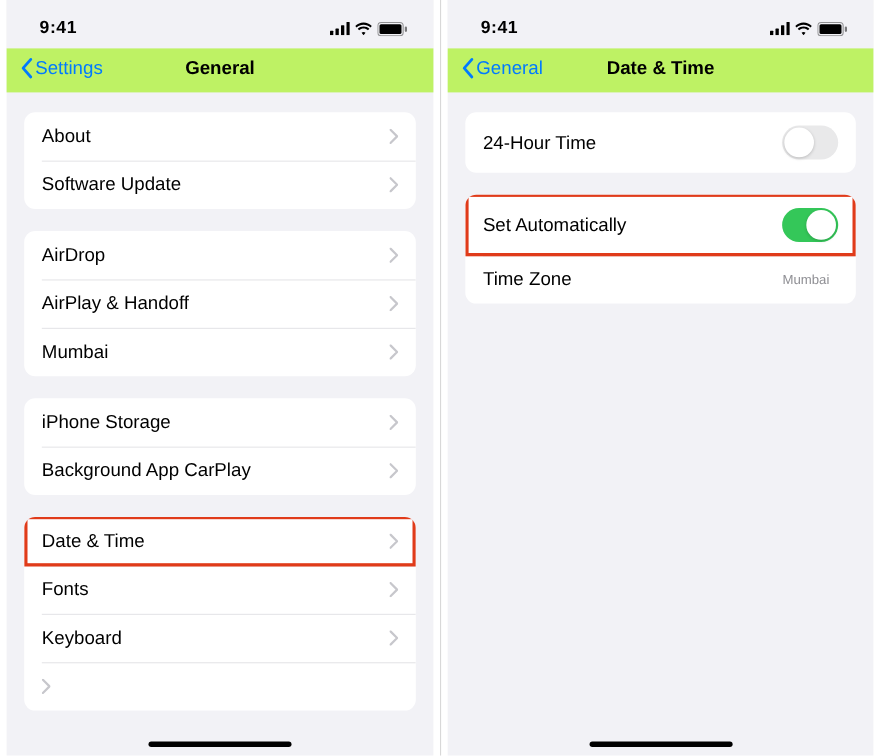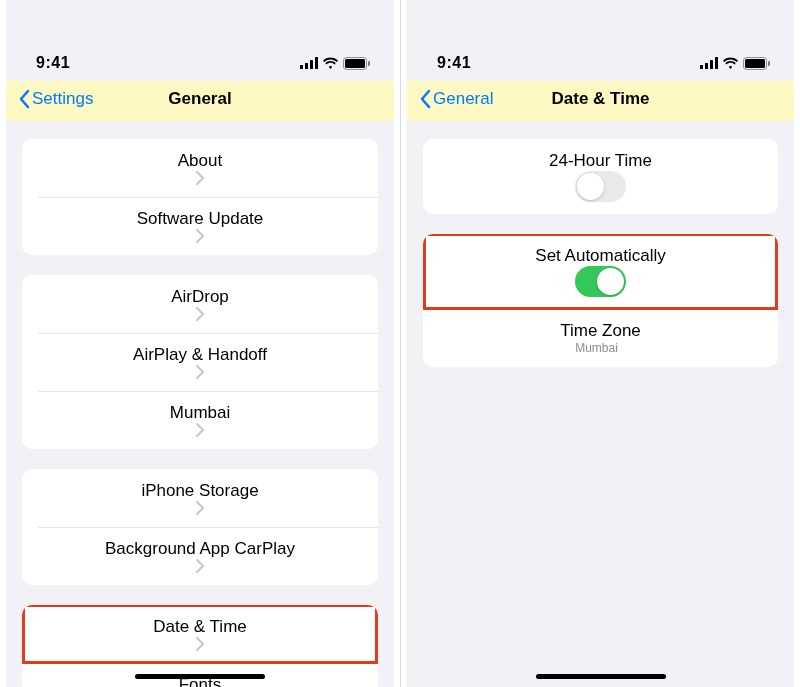--- a/index.html
+++ b/index.html
@@ -1,30 +1,30 @@
 <!DOCTYPE html>
 <html><head>
   <meta charset="utf-8">
   <style>
     * { margin: 0; padding: 0; box-sizing: border-box; font-family: -apple-system, BlinkMacSystemFont, "Segoe UI", Helvetica, Arial, sans-serif; -webkit-font-smoothing: antialiased; }
     body { background: #fff; display: flex; width: 800px; height: 687px; overflow: hidden; }
     .phone { width: 400px; height: 687px; background: #fff; position: relative; display: flex; flex-direction: column; }
     .phone + .phone { border-left: 1px solid #d8d8d8; }
     .screen { background: #f2f2f6; flex: 1; display: flex; flex-direction: column; margin: 0 6px; }
-    .status-bar { display: flex; justify-content: space-between; align-items: center; padding: 14px 24px 6px 24px; background: #f2f2f6; height: 44px; margin-top: 37px; }
+    .status-bar { display: flex; justify-content: space-between; align-items: center; padding: 14px 24px 6px 24px; background: #f2f2f6; height: 44px; }
     .time { font-weight: 600; font-size: 16px; letter-spacing: 0.5px; color: #000; margin-left: 6px; }
     .status-icons { display: flex; align-items: center; gap: 4px; }
-    .nav-bar { display: flex; align-items: center; padding: 8px 12px 12px 12px; background: #fef9c3; position: relative; }
+    .nav-bar { display: flex; align-items: center; padding: 8px 12px 12px 12px; background: #bef264; position: relative; }
     .back-btn { display: flex; align-items: center; color: #007aff; font-size: 17px; font-weight: 400; }
     .back-btn svg { margin-right: 2px; }
     .nav-title { position: absolute; left: 0; right: 0; text-align: center; font-weight: 600; font-size: 17px; color: #000; pointer-events: none; }
     .content { flex: 1; overflow-y: visible; padding: 0 16px; }
     .group { background: #fff; border-radius: 10px; margin-top: 20px; overflow: hidden; }
     .group.first { margin-top: 18px; }
-    .row { display: flex; align-items: center; justify-content: space-between; padding: 12px 16px; min-height: 44px; font-size: 17px; color: #000; position: relative; flex-direction: column; }
+    .row { display: flex; align-items: center; justify-content: space-between; padding: 12px 16px; min-height: 44px; font-size: 17px; color: #000; position: relative; }
     .row + .row::before { content: ""; position: absolute; top: 0; left: 16px; right: 0; height: 1px; background: #e5e5e8; }
     .row-label { flex: 1; }
     .row-value { color: #8e8e93; font-size: 12px; margin-right: 8px; }
     .chevron { color: #c7c7cc; display: flex; align-items: center; }
     .highlight-row { position: relative; }
     .highlight-row::after { content: ""; position: absolute; inset: -1px 0 -1px 0; border: 3px solid #e03b1a; pointer-events: none; z-index: 5; }
     .toggle { width: 51px; height: 31px; border-radius: 15.5px; position: relative; flex: none; }
     .toggle.on { background: #34c759; }
     .toggle.off { background: #e9e9ea; }
     .toggle .knob { position: absolute; width: 27px; height: 27px; border-radius: 50%; background: #fff; top: 2px; box-shadow: 0 1px 3px rgba(0,0,0,0.2); }

